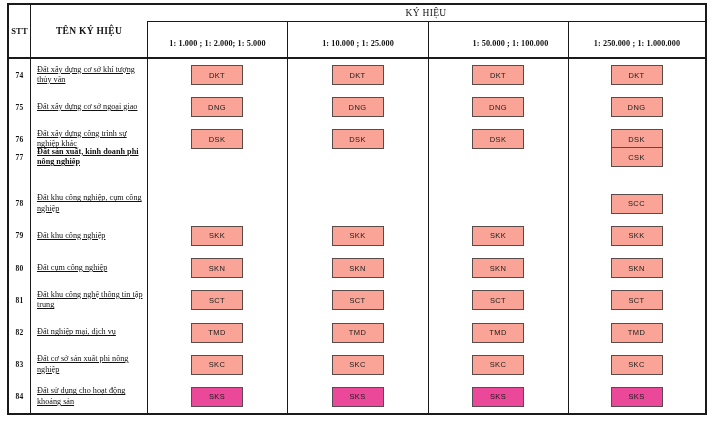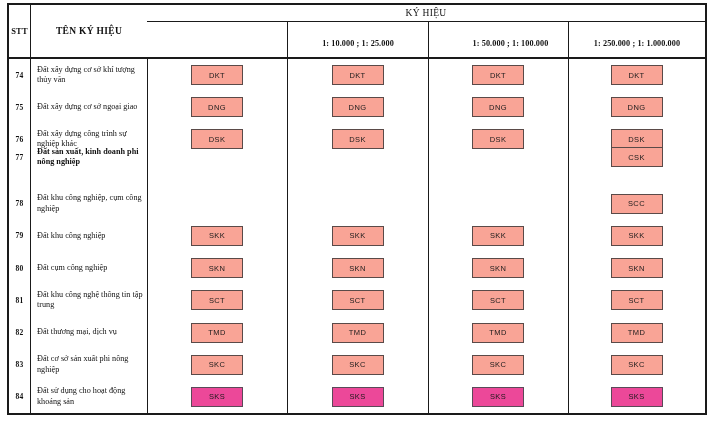--- a/index.html
+++ b/index.html
@@ -137,20 +137,21 @@
     letter-spacing: 0.2px;
   }
   .cell-name {
     position: absolute;
     left: 21px; top: 0; width: 117px; height: 100%;
     display: flex; align-items: center;
     padding-left: 7px;
     box-sizing: border-box;
     font-size: 8.2px;
     line-height: 1.28;
+    text-decoration: underline;
   }
   .cell-name.bold { font-weight: bold; }
 
   .sym {
     position: absolute;
     top: 0; height: 100%;
     display: flex;
     align-items: center;
     justify-content: center;
   }
@@ -183,20 +184,23 @@
 
     <div class="head">
       <div class="head-cell head-stt">
         <span>STT</span>
       </div>
       <div class="head-cell head-name">
         <span>TÊN KÝ HIỆU</span>
       </div>
       <div class="head-top-right">
         <span class="cap">KÝ HIỆU</span>
+      </div>
+      <div class="head-cell head-scale hs1">
+        <span>1: 1.000 ; 1: 2.000; 1: 5.000</span>
       </div>
       <div class="head-cell head-scale hs2">
         <span>1: 10.000 ; 1: 25.000</span>
       </div>
       <div class="head-cell head-scale hs3">
         <span>1: 50.000 ; 1: 100.000</span>
       </div>
       <div class="head-cell head-scale hs4">
         <span>1: 250.000 ; 1: 1.000.000</span>
       </div>
@@ -321,21 +325,21 @@
             </div>
             <div class="sym c3">
               <div class="badge pink">SCT</div>
             </div>
             <div class="sym c4">
               <div class="badge pink">SCT</div>
             </div>
           </div>
           <div class="row" style="top: 257.455px; height: 32.1818px;">
             <div class="cell-stt">82</div>
-            <div class="cell-name">Đất thương mại, dịch vụ</div>
+            <div class="cell-name">Đất nghiệp mại, dịch vụ</div>
             <div class="sym c1">
               <div class="badge pink">TMD</div>
             </div>
             <div class="sym c2">
               <div class="badge pink">TMD</div>
             </div>
             <div class="sym c3">
               <div class="badge pink">TMD</div>
             </div>
             <div class="sym c4">

